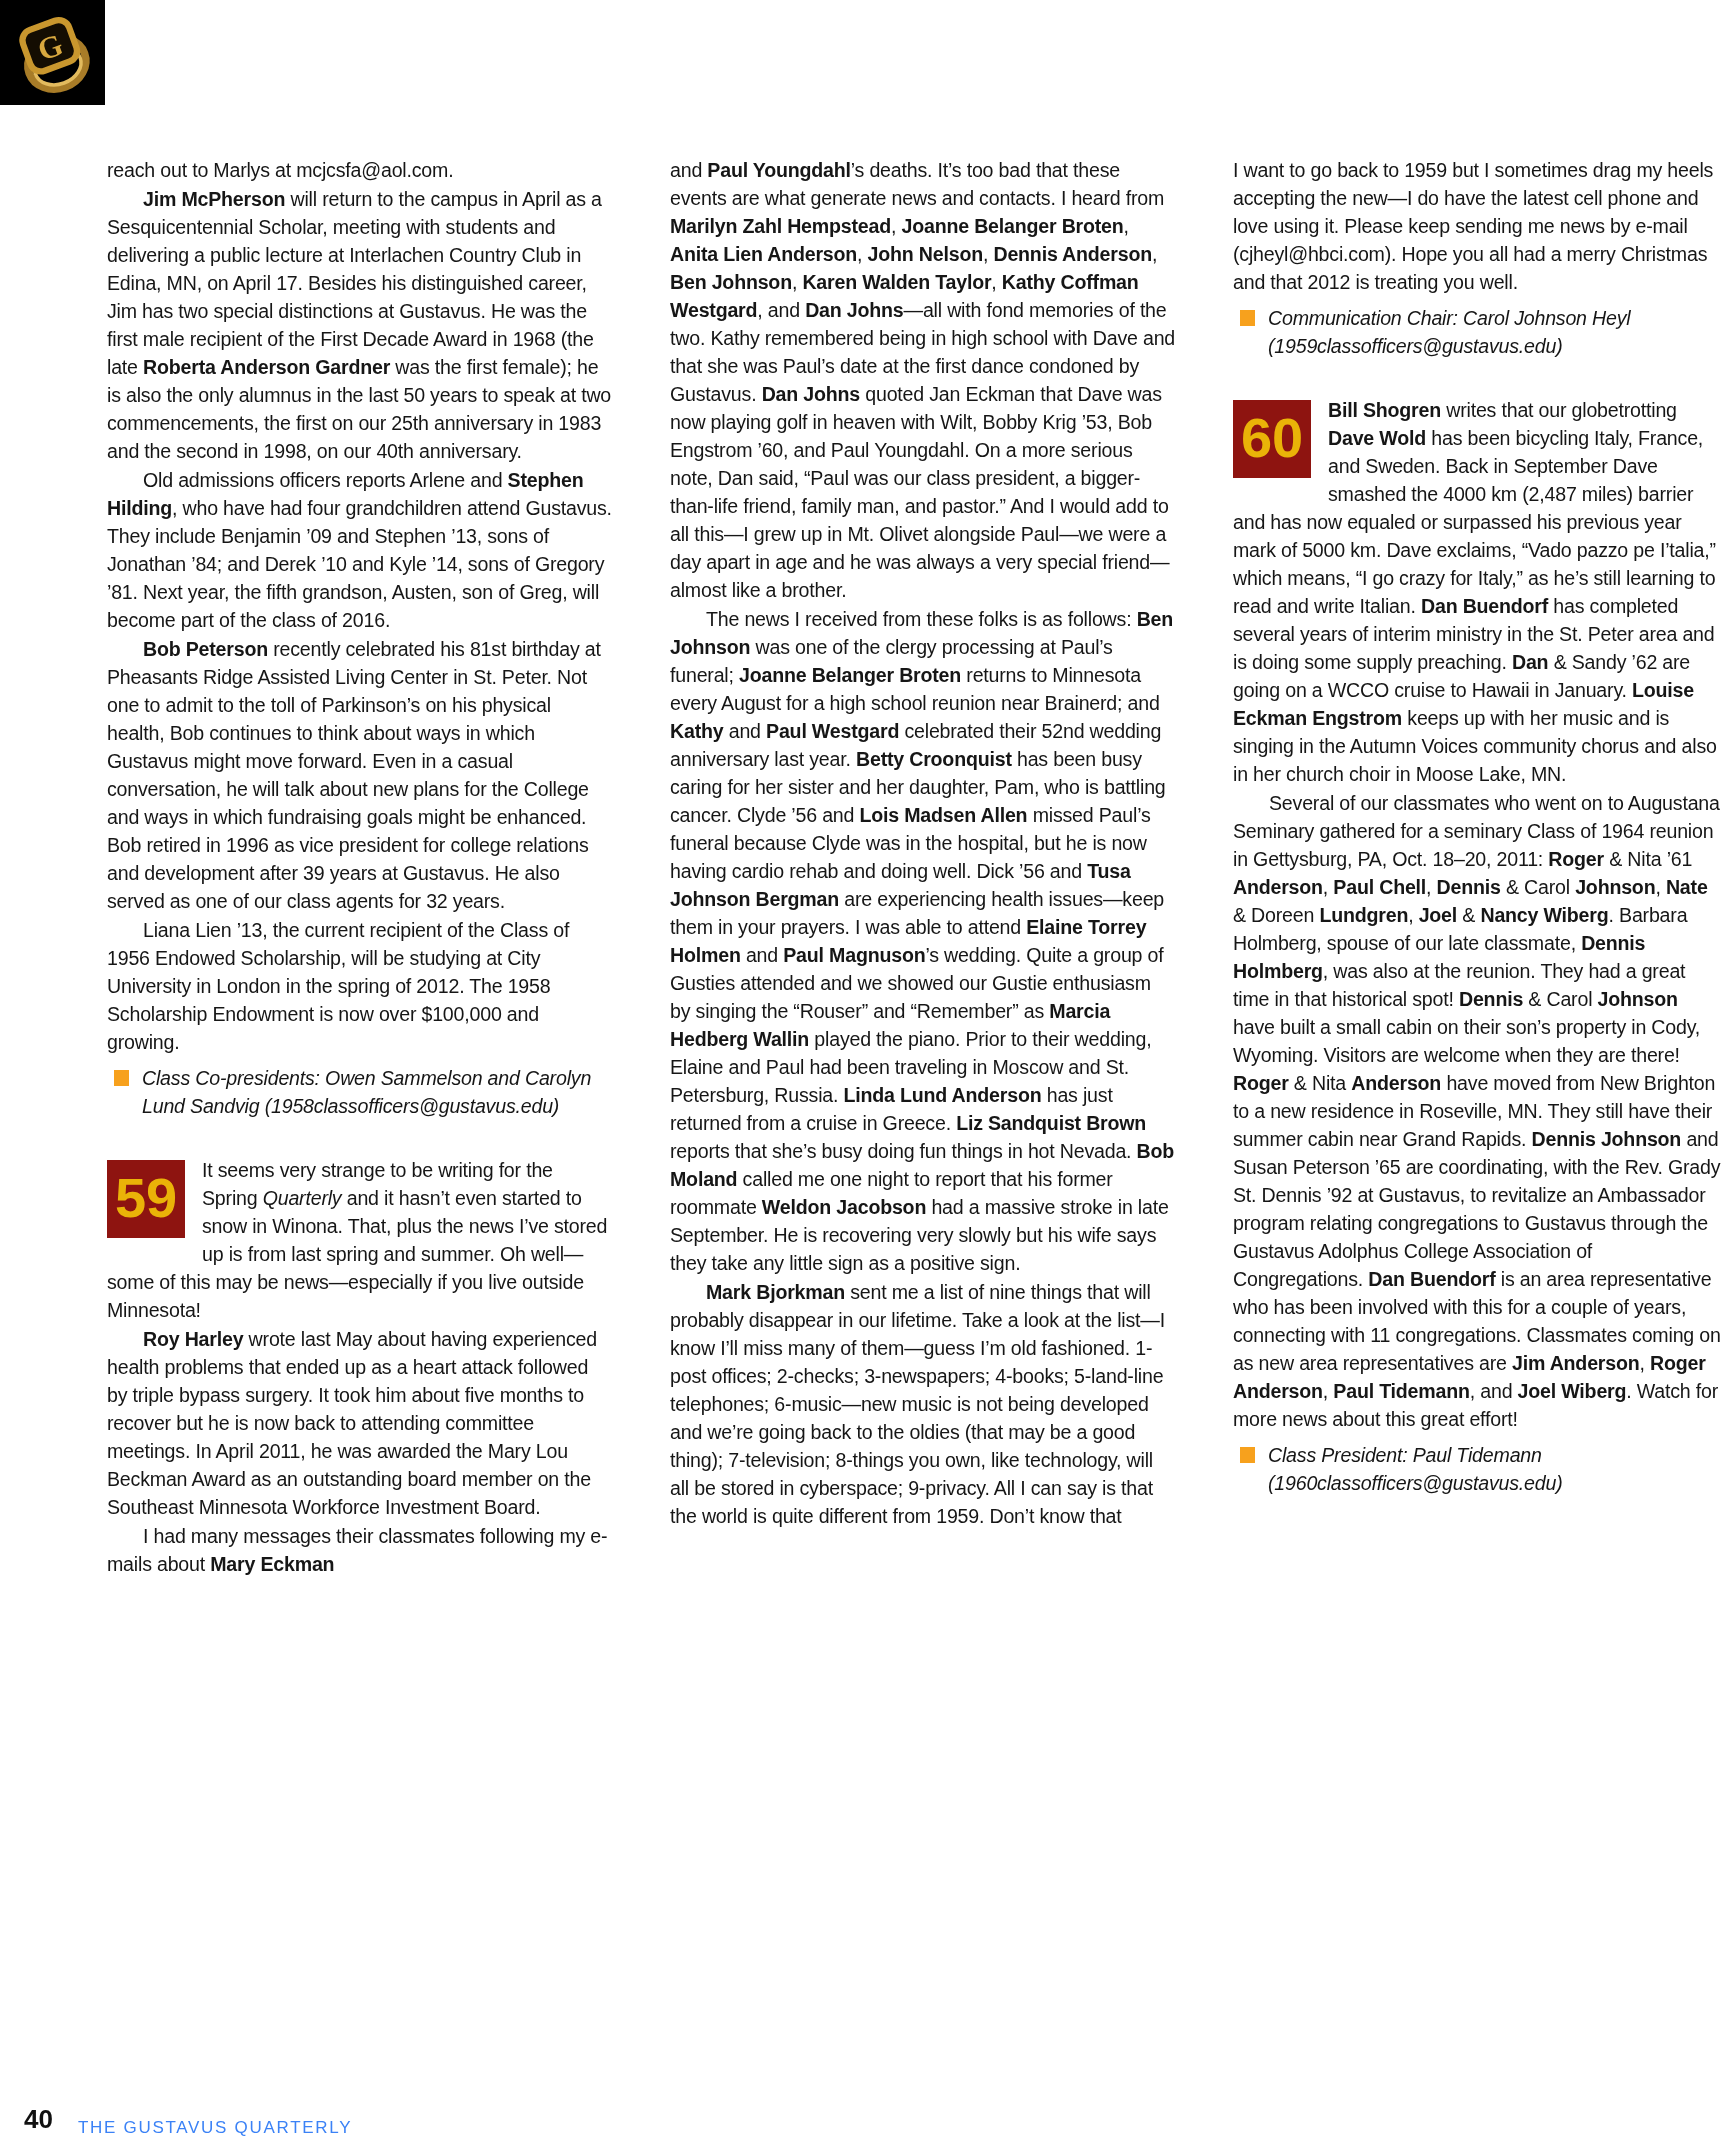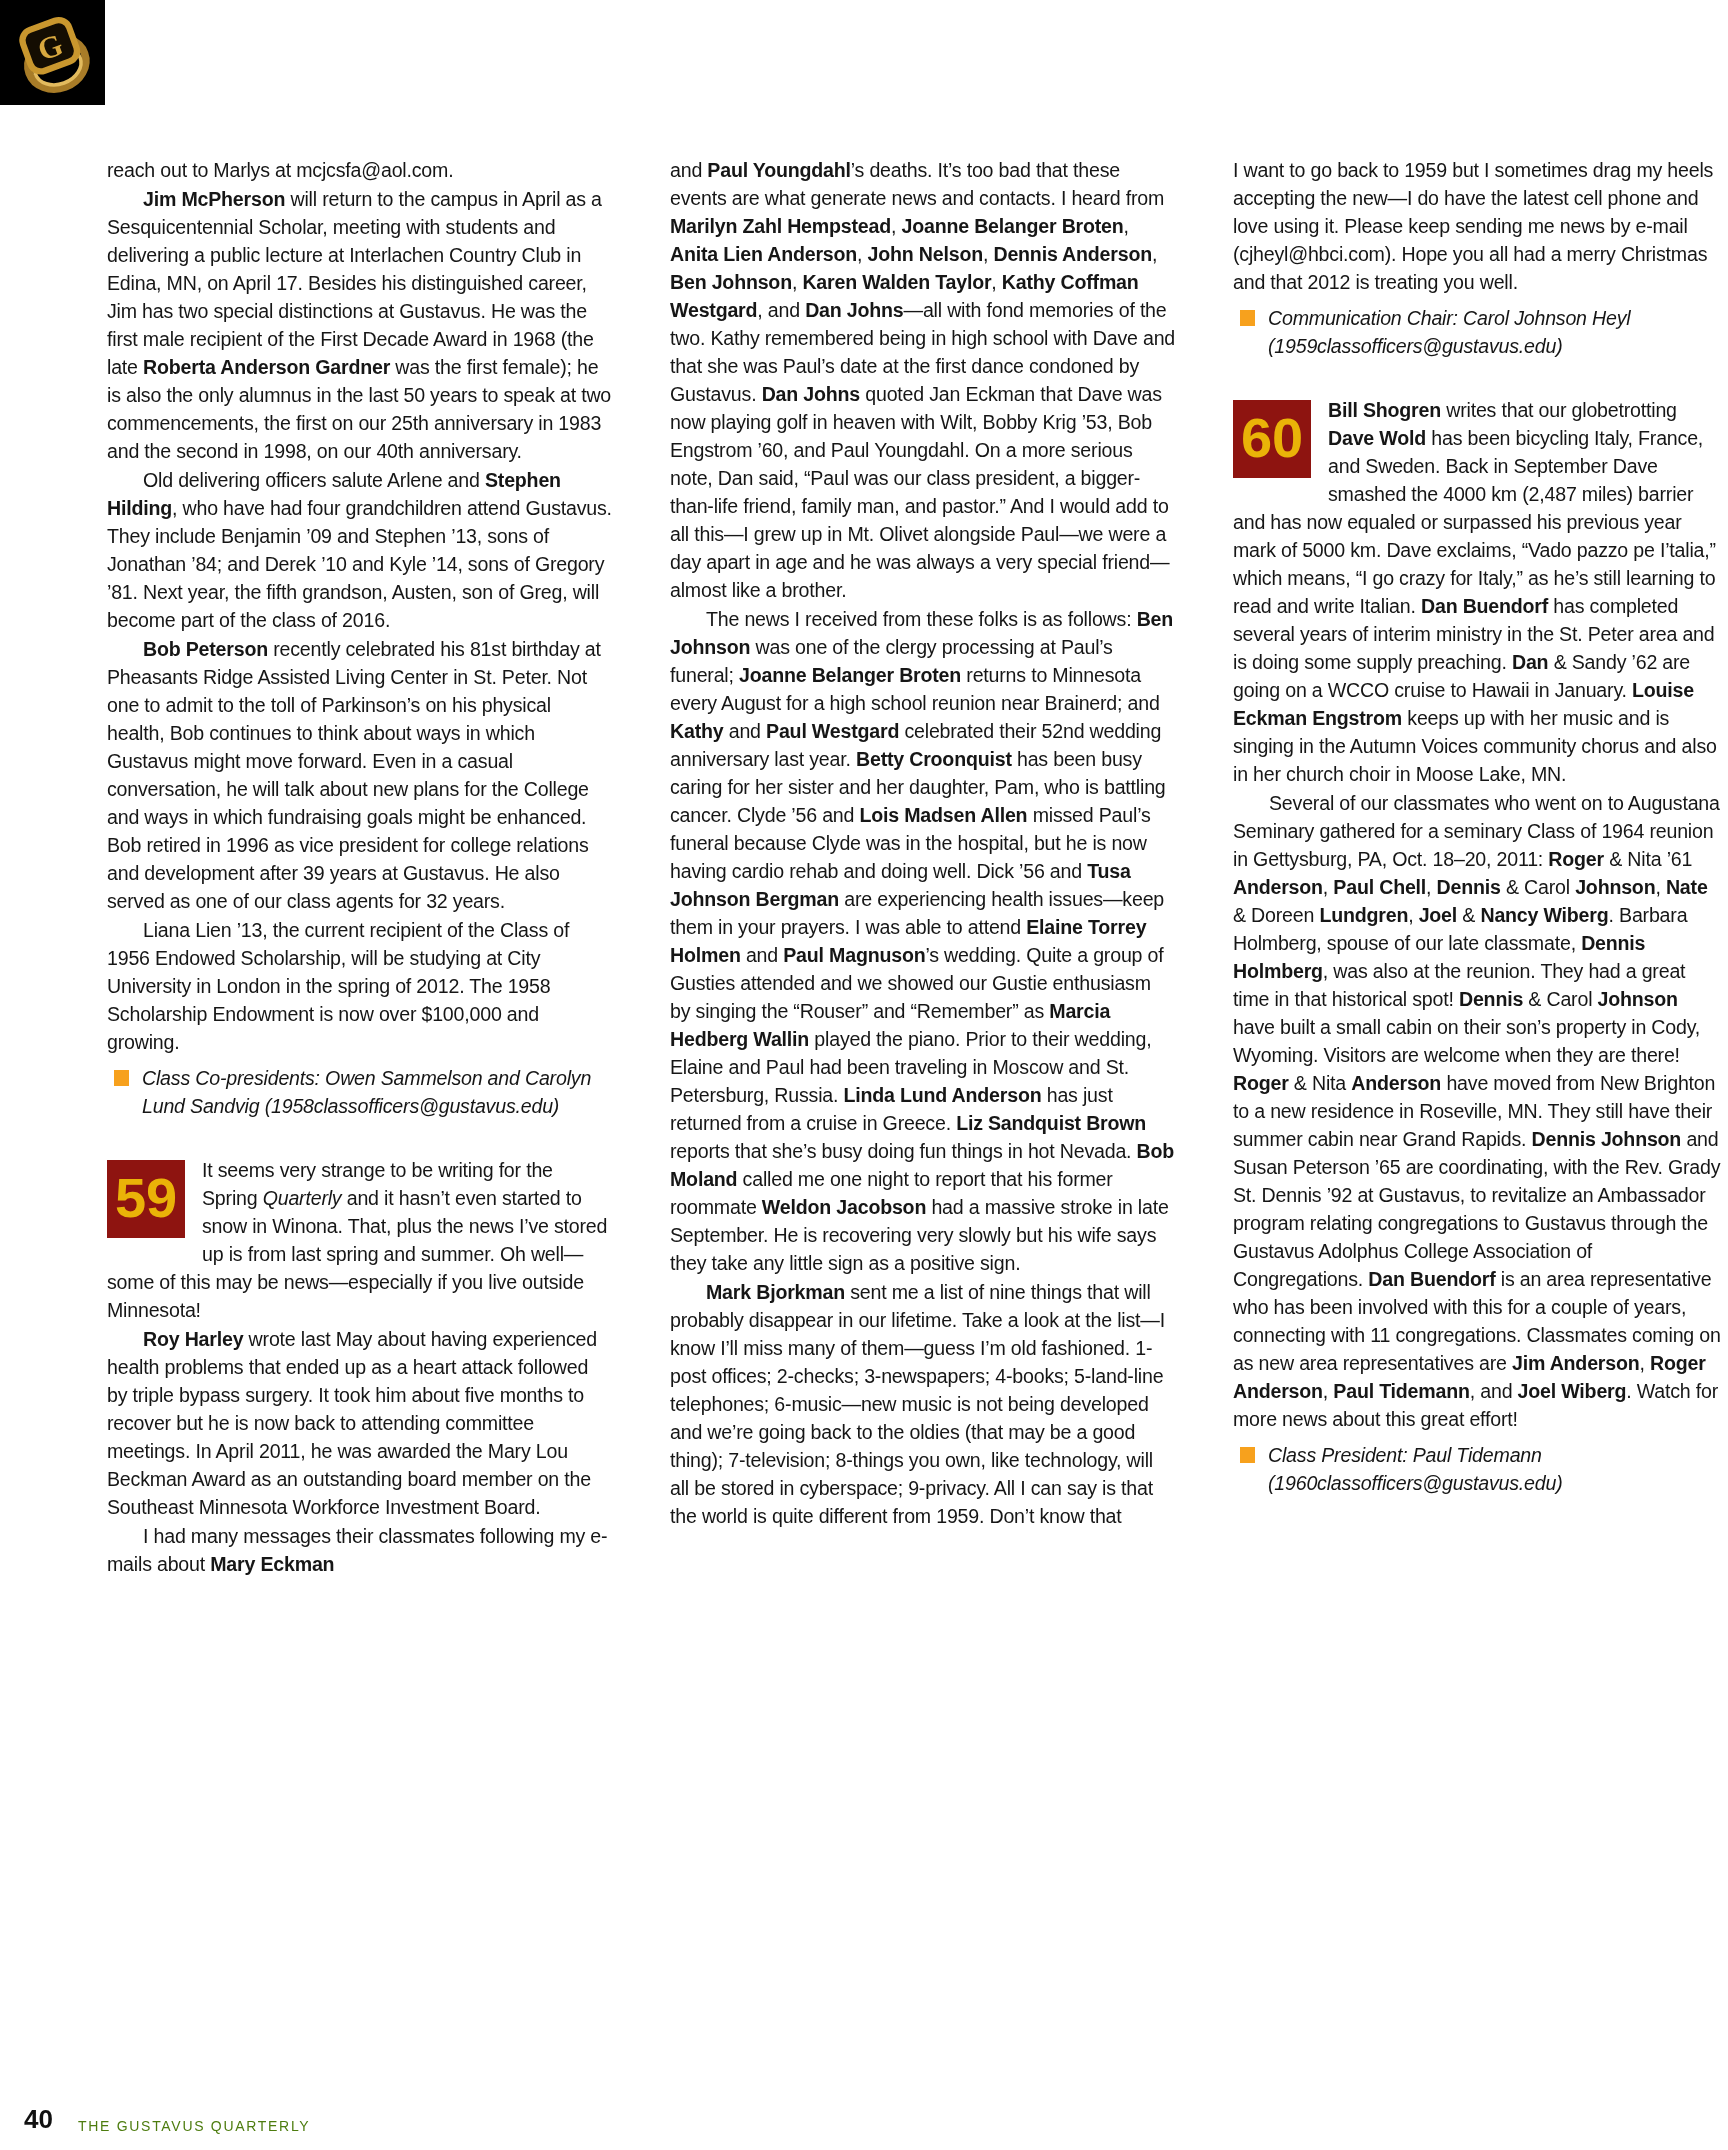--- a/index.html
+++ b/index.html
@@ -19,21 +19,21 @@
   .para i,.officers i{font-style:italic;}
   .officers{position:relative;margin:8px;padding-left:28px;font-style:italic;}
   .officers .bullet{position:absolute;left:0;top:6.3px;width:15.4px;height:15.4px;display:inline-block;}
   .section{margin-top:36px;}
   .yearbox{
     float:left;width:78px;height:78px;margin:3.5px 17px 5.6px 0;
     color:#eab308;font-weight:700;font-size:56px;line-height:76px;text-align:center;
   }
   .footer{position:absolute;left:0;top:2098px;width:1729px;height:52px;}
   .pagenum{position:absolute;left:24px;top:5.6px;font-size:26px;font-weight:700;color:#111;}
-  .pubtitle{position:absolute;left:78px;top:19.6px;font-size:14px;letter-spacing:1.7px;color:#4d7c0f;}
+  .pubtitle{position:absolute;left:78px;top:19.6px;font-size:17px;letter-spacing:1.7px;color:#3b82f6;}
 </style>
 </head>
 <body>
 
 <div class="page">
 
   <div class="logo">
     <svg width="105" height="105" viewBox="0 0 150 150">
       <rect width="150" height="150" fill="#000000"></rect>
       <g transform="rotate(-20 75 82)">
@@ -41,21 +41,21 @@
         <ellipse cx="78" cy="96" rx="34" ry="26" fill="none" stroke="#e3bb5e" stroke-width="5"></ellipse>
         <rect x="42" y="34" width="70" height="62" rx="16" fill="#140d02" stroke="#c9972e" stroke-width="9"></rect>
         <text x="77" y="82" text-anchor="middle" font-size="44" font-weight="bold" fill="#d8a83f" font-family="Liberation Serif, serif">G</text>
       </g>
     </svg>
   </div>
 
   <div class="col" id="col-0">
       <div class="para"><span>reach out to Marlys at mcjcsfa@aol.com.</span></div>
       <div class="para indent"><b>Jim McPherson</b><span> will return to the campus in April as a Sesquicentennial Scholar, meeting with students and delivering a public lecture at Interlachen Country Club in Edina, MN, on April 17. Besides his distinguished career, Jim has two special distinctions at Gustavus. He was the first male recipient of the First Decade Award in 1968 (the late </span><b>Roberta Anderson Gardner</b><span> was the first female); he is also the only alumnus in the last 50 years to speak at two commencements, the first on our 25th anniversary in 1983 and the second in 1998, on our 40th anniversary.</span></div>
-      <div class="para indent"><span>Old delivering officers salute Arlene and </span><b>Stephen Hilding</b><span>, who have had four grandchildren attend Gustavus. They include Benjamin ’09 and Stephen ’13, sons of Jonathan ’84; and Derek ’10 and Kyle ’14, sons of Gregory ’81. Next year, the fifth grandson, Austen, son of Greg, will become part of the class of 2016.</span></div>
+      <div class="para indent"><span>Old admissions officers reports Arlene and </span><b>Stephen Hilding</b><span>, who have had four grandchildren attend Gustavus. They include Benjamin ’09 and Stephen ’13, sons of Jonathan ’84; and Derek ’10 and Kyle ’14, sons of Gregory ’81. Next year, the fifth grandson, Austen, son of Greg, will become part of the class of 2016.</span></div>
       <div class="para indent"><b>Bob Peterson</b><span> recently celebrated his 81st birthday at Pheasants Ridge Assisted Living Center in St. Peter. Not one to admit to the toll of Parkinson’s on his physical health, Bob continues to think about ways in which Gustavus might move forward. Even in a casual conversation, he will talk about new plans for the College and ways in which fundraising goals might be enhanced. Bob retired in 1996 as vice president for college relations and development after 39 years at Gustavus. He also served as one of our class agents for 32 years.</span></div>
       <div class="para indent"><span>Liana Lien ’13, the current recipient of the Class of 1956 Endowed Scholarship, will be studying at City University in London in the spring of 2012. The 1958 Scholarship Endowment is now over $100,000 and growing.</span></div>
       <div class="officers"><span class="bullet" style="background: rgb(247, 161, 29);"></span><span><span>Class Co-presidents: Owen Sammelson and Carolyn Lund Sandvig (1958classofficers@gustavus.edu)</span></span></div>
       <div class="para section"><span class="yearbox" style="background: rgb(142, 20, 16);">59</span><span>It seems very strange to be writing for the Spring </span><i>Quarterly</i><span> and it hasn’t even started to snow in Winona. That, plus the news I’ve stored up is from last spring and summer. Oh well—some of this may be news—especially if you live outside Minnesota!</span></div>
       <div class="para indent"><b>Roy Harley</b><span> wrote last May about having experienced health problems that ended up as a heart attack followed by triple bypass surgery. It took him about five months to recover but he is now back to attending committee meetings. In April 2011, he was awarded the Mary Lou Beckman Award as an outstanding board member on the Southeast Minnesota Workforce Investment Board.</span></div>
       <div class="para indent"><span>I had many messages their classmates following my e-mails about </span><b>Mary Eckman</b></div>
     </div>
   <div class="col" id="col-1">
       <div class="para"><span>and </span><b>Paul Youngdahl</b><span>’s deaths. It’s too bad that these events are what generate news and contacts. I heard from </span><b>Marilyn Zahl Hempstead</b><span>, </span><b>Joanne Belanger Broten</b><span>, </span><b>Anita Lien Anderson</b><span>, </span><b>John Nelson</b><span>, </span><b>Dennis Anderson</b><span>, </span><b>Ben Johnson</b><span>, </span><b>Karen Walden Taylor</b><span>, </span><b>Kathy Coffman Westgard</b><span>, and </span><b>Dan Johns</b><span>—all with fond memories of the two. Kathy remembered being in high school with Dave and that she was Paul’s date at the first dance condoned by Gustavus. </span><b>Dan Johns</b><span> quoted Jan Eckman that Dave was now playing golf in heaven with Wilt, Bobby Krig ’53, Bob Engstrom ’60, and Paul Youngdahl. On a more serious note, Dan said, “Paul was our class president, a bigger-than-life friend, family man, and pastor.” And I would add to all this—I grew up in Mt. Olivet alongside Paul—we were a day apart in age and he was always a very special friend—almost like a brother.</span></div>
       <div class="para indent"><span>The news I received from these folks is as follows: </span><b>Ben Johnson</b><span> was one of the clergy processing at Paul’s funeral; </span><b>Joanne Belanger Broten</b><span> returns to Minnesota every August for a high school reunion near Brainerd; and </span><b>Kathy</b><span> and </span><b>Paul Westgard</b><span> celebrated their 52nd wedding anniversary last year. </span><b>Betty Croonquist</b><span> has been busy caring for her sister and her daughter, Pam, who is battling cancer. Clyde ’56 and </span><b>Lois Madsen Allen</b><span> missed Paul’s funeral because Clyde was in the hospital, but he is now having cardio rehab and doing well. Dick ’56 and </span><b>Tusa Johnson Bergman</b><span> are experiencing health issues—keep them in your prayers. I was able to attend </span><b>Elaine Torrey Holmen</b><span> and </span><b>Paul Magnuson</b><span>’s wedding. Quite a group of Gusties attended and we showed our Gustie enthusiasm by singing the “Rouser” and “Remember” as </span><b>Marcia Hedberg Wallin</b><span> played the piano. Prior to their wedding, Elaine and Paul had been traveling in Moscow and St. Petersburg, Russia. </span><b>Linda Lund Anderson</b><span> has just returned from a cruise in Greece. </span><b>Liz Sandquist Brown</b><span> reports that she’s busy doing fun things in hot Nevada. </span><b>Bob Moland</b><span> called me one night to report that his former roommate </span><b>Weldon Jacobson</b><span> had a massive stroke in late September. He is recovering very slowly but his wife says they take any little sign as a positive sign.</span></div>

